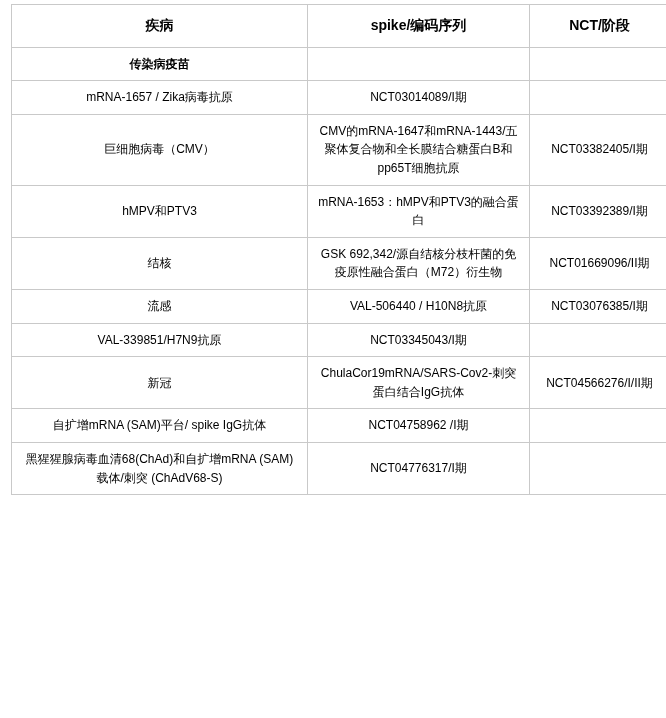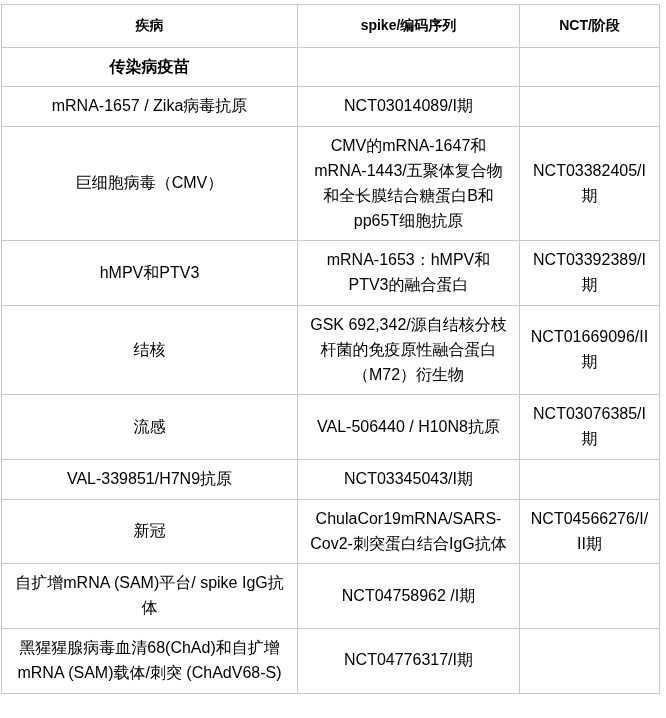--- a/index.html
+++ b/index.html
@@ -10,40 +10,40 @@
   body {
     width: 666px;
     height: 718px;
     font-family: "Liberation Sans", sans-serif;
     color: #000000;
     overflow: hidden;
   }
   #table-wrap {
     width: 666px;
     box-sizing: border-box;
-    padding: 4px 4px 0 1px;
+    padding: 4px 4px 0 11px;
   }
   table.data-table {
     border-collapse: collapse;
     width: 658px;
     table-layout: fixed;
     border-top: 1px solid #c9c9c9;
     border-left: 1px solid #c9c9c9;
   }
   table.data-table col.c1 { width: 296px; }
   table.data-table col.c2 { width: 222px; }
   table.data-table col.c3 { width: 140px; }
 
   table.data-table td, table.data-table th {
     border-right: 1px solid #c9c9c9;
     border-bottom: 1px solid #c9c9c9;
     padding: 7px 10px;
     text-align: center;
     vertical-align: middle;
-    font-size: 16px;
+    font-size: 12px;
     line-height: 1.55;
     word-break: break-word;
   }
   table.data-table th {
     font-weight: bold;
     font-size: 14px;
     padding-top: 10px;
     padding-bottom: 10px;
   }
   td.section-label {

